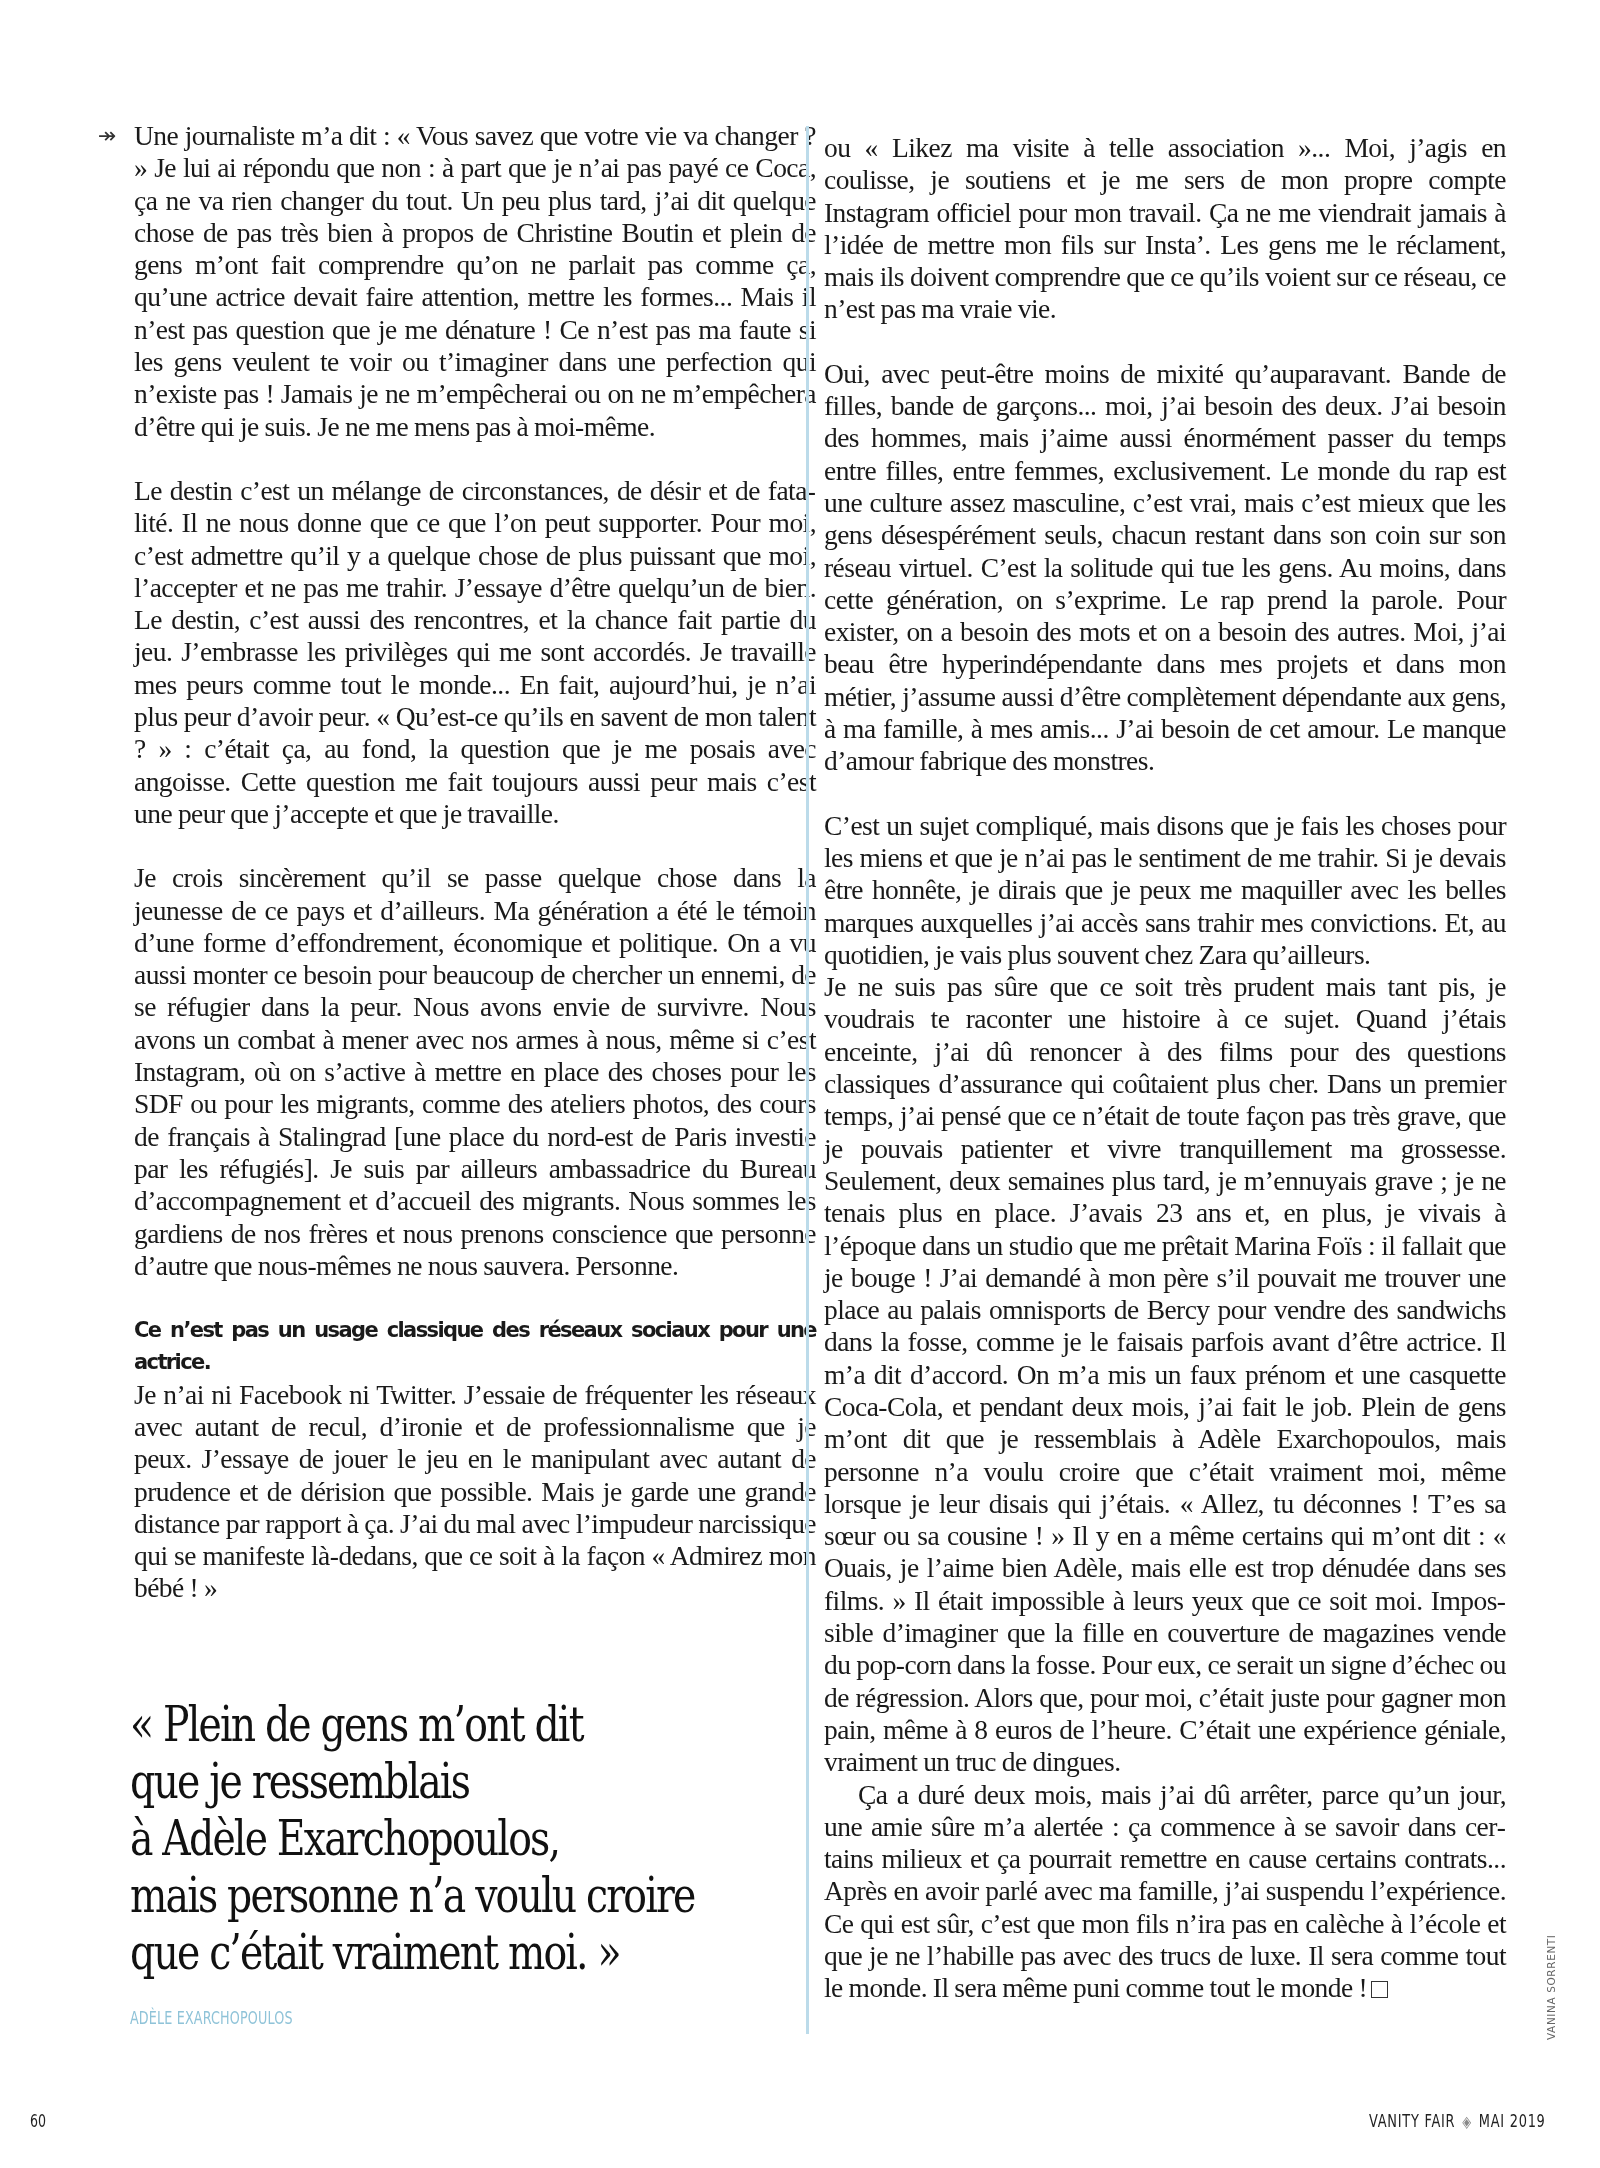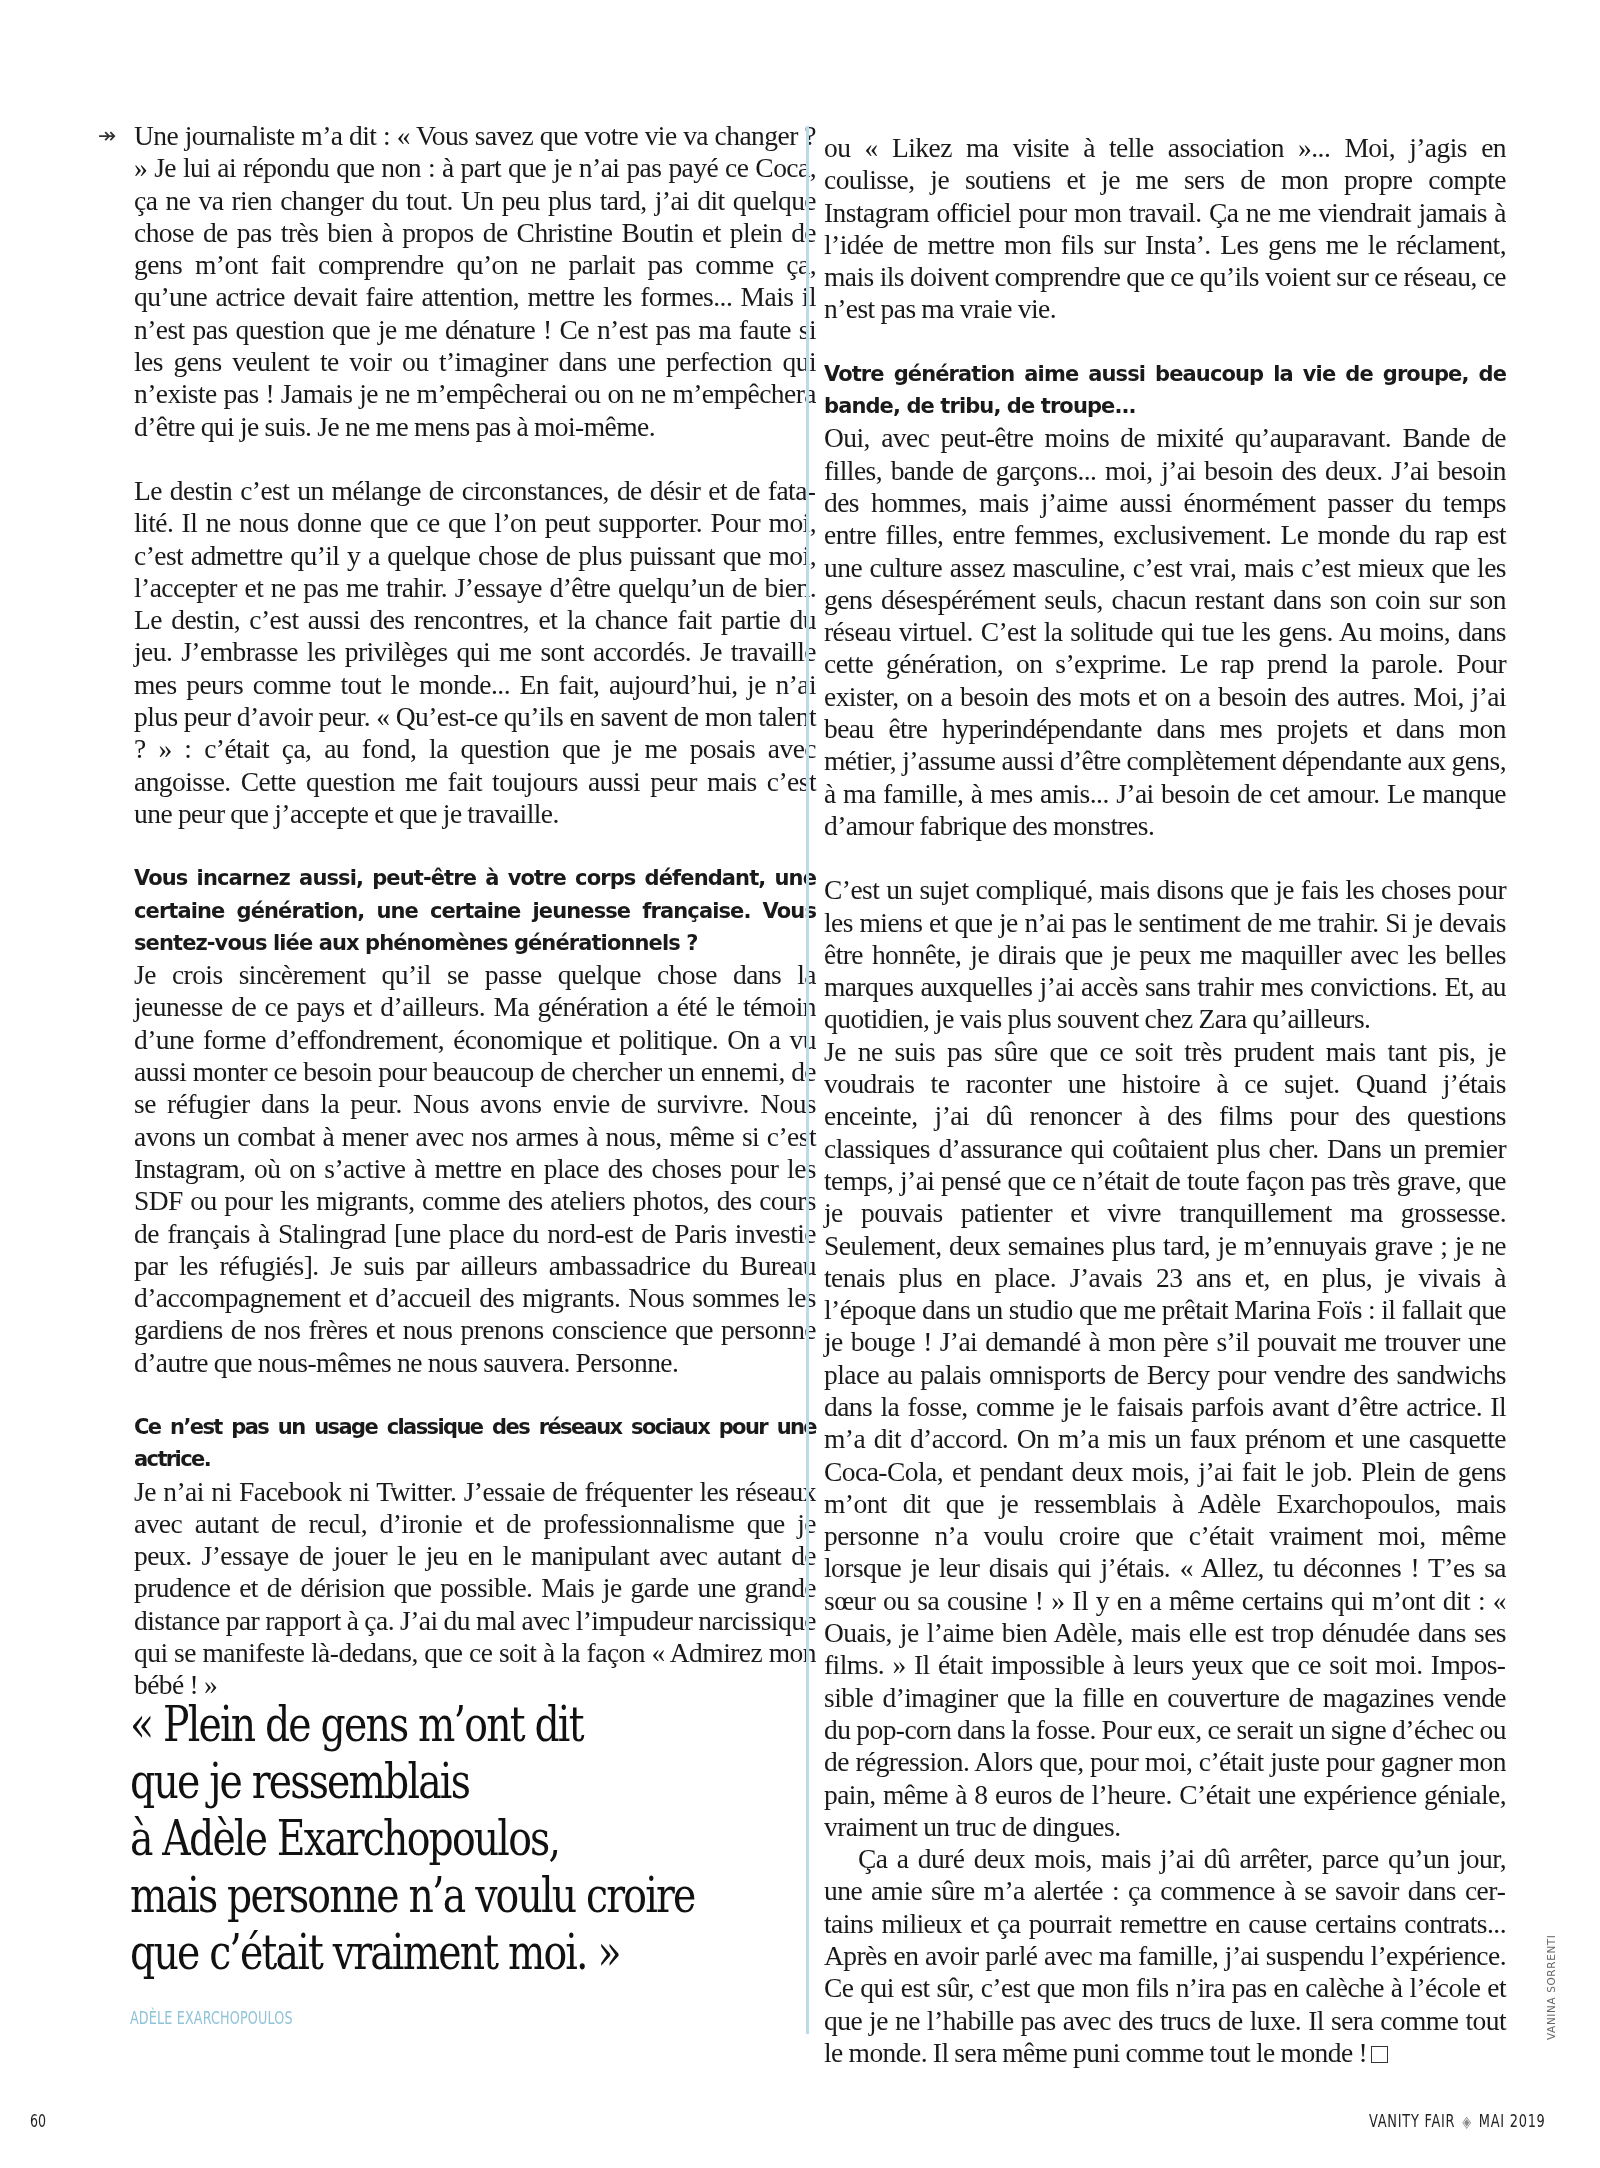--- a/index.html
+++ b/index.html
@@ -74,42 +74,40 @@
 </head>
 <body>
 
 <span class="arrow">↠</span>
 
 <div class="col col-left">
   <p class="body">Une journaliste m’a dit : « Vous savez que votre vie va changer ? » Je lui ai répondu que non : à part que je n’ai pas payé ce Coca, ça ne va rien changer du tout. Un peu plus tard, j’ai dit quelque chose de pas très bien à propos de Christine Boutin et plein de gens m’ont fait comprendre qu’on ne parlait pas comme ça, qu’une actrice devait faire attention, mettre les formes... Mais il n’est pas ques­tion que je me dénature ! Ce n’est pas ma faute si les gens veulent te voir ou t’imaginer dans une perfection qui n’existe pas ! Jamais je ne m’empêcherai ou on ne m’empêchera d’être qui je suis. Je ne me mens pas à moi-même.</p>
   <div class="gap"></div>
   <p class="body">Le destin c’est un mélange de circonstances, de désir et de fata­lité. Il ne nous donne que ce que l’on peut supporter. Pour moi, c’est admettre qu’il y a quelque chose de plus puissant que moi, l’accepter et ne pas me trahir. J’essaye d’être quelqu’un de bien. Le destin, c’est aussi des rencontres, et la chance fait partie du jeu. J’embrasse les privilèges qui me sont accordés. Je travaille mes peurs comme tout le monde... En fait, aujourd’hui, je n’ai plus peur d’avoir peur. « Qu’est-ce qu’ils en savent de mon talent ? » : c’était ça, au fond, la question que je me posais avec angoisse. Cette question me fait toujours aussi peur mais c’est une peur que j’ac­cepte et que je travaille.</p>
   <div class="gap"></div>
-  <p class="q">Vous incarnez aussi, peut-être à votre corps défendant, une cer­taine génération, une certaine jeunesse française. Vous sen­tez-vous liée aux phénomènes générationnels ?</p>
   <p class="body">Je crois sincèrement qu’il se passe quelque chose dans la jeunesse de ce pays et d’ailleurs. Ma génération a été le témoin d’une forme d’effondrement, économique et politique. On a vu aussi monter ce besoin pour beaucoup de chercher un ennemi, de se réfugier dans la peur. Nous avons envie de survivre. Nous avons un com­bat à mener avec nos armes à nous, même si c’est Instagram, où on s’active à mettre en place des choses pour les SDF ou pour les migrants, comme des ateliers photos, des cours de français à Sta­lingrad [une place du nord-est de Paris investie par les réfugiés]. Je suis par ailleurs ambassadrice du Bureau d’accompagnement et d’accueil des migrants. Nous sommes les gardiens de nos frères et nous prenons conscience que personne d’autre que nous-mêmes ne nous sauvera. Personne.</p>
   <div class="gap"></div>
   <p class="q" style="letter-spacing:-1.6px;">Ce n’est pas un usage classique des réseaux sociaux pour une actrice.</p>
   <p class="body">Je n’ai ni Facebook ni Twitter. J’essaie de fréquenter les réseaux avec autant de recul, d’ironie et de professionnalisme que je peux. J’essaye de jouer le jeu en le manipulant avec autant de prudence et de dérision que possible. Mais je garde une grande distance par rapport à ça. J’ai du mal avec l’impudeur narcissique qui se ma­nifeste là-dedans, que ce soit à la façon « Admirez mon bébé ! »</p>
 </div>
 
 <div class="divider"></div>
 
 <div class="pull">
   <div>« Plein de gens m’ont dit</div>
   <div>que je ressemblais</div>
   <div>à Adèle Exarchopoulos,</div>
   <div>mais personne n’a voulu croire</div>
   <div>que c’était vraiment moi. »</div>
 </div>
 <div class="attribution">ADÈLE EXARCHOPOULOS</div>
 
 <div class="col col-right">
   <p class="body">ou « Likez ma visite à telle association »... Moi, j’agis en coulisse, je soutiens et je me sers de mon propre compte Instagram officiel pour mon travail. Ça ne me viendrait jamais à l’idée de mettre mon fils sur Insta’. Les gens me le réclament, mais ils doivent com­prendre que ce qu’ils voient sur ce réseau, ce n’est pas ma vraie vie.</p>
   <div class="gap"></div>
-  <p class="q">Votre génération aime aussi beaucoup la vie de groupe, de bande, de tribu, de troupe...</p>
   <p class="body">Oui, avec peut-être moins de mixité qu’auparavant. Bande de filles, bande de garçons... moi, j’ai besoin des deux. J’ai besoin des hommes, mais j’aime aussi énormément passer du temps entre filles, entre femmes, exclusivement. Le monde du rap est une culture assez masculine, c’est vrai, mais c’est mieux que les gens désespé­rément seuls, chacun restant dans son coin sur son réseau virtuel. C’est la solitude qui tue les gens. Au moins, dans cette génération, on s’exprime. Le rap prend la parole. Pour exister, on a besoin des mots et on a besoin des autres. Moi, j’ai beau être hyperindépen­dante dans mes projets et dans mon métier, j’assume aussi d’être complètement dépendante aux gens, à ma famille, à mes amis... J’ai besoin de cet amour. Le manque d’amour fabrique des monstres.</p>
   <div class="gap"></div>
   <p class="body">C’est un sujet compliqué, mais disons que je fais les choses pour les miens et que je n’ai pas le sentiment de me trahir. Si je devais être honnête, je dirais que je peux me maquiller avec les belles marques auxquelles j’ai accès sans trahir mes convictions. Et, au quotidien, je vais plus souvent chez Zara qu’ailleurs.</p>
   <p class="body">Je ne suis pas sûre que ce soit très prudent mais tant pis, je voudrais te raconter une histoire à ce sujet. Quand j’étais enceinte, j’ai dû renoncer à des films pour des questions classiques d’assurance qui coûtaient plus cher. Dans un premier temps, j’ai pensé que ce n’était de toute façon pas très grave, que je pouvais patienter et vivre tranquillement ma grossesse. Seulement, deux semaines plus tard, je m’ennuyais grave ; je ne tenais plus en place. J’avais 23 ans et, en plus, je vivais à l’époque dans un studio que me prê­tait Marina Foïs : il fallait que je bouge ! J’ai demandé à mon père s’il pouvait me trouver une place au palais omnisports de Bercy pour vendre des sandwichs dans la fosse, comme je le faisais par­fois avant d’être actrice. Il m’a dit d’accord. On m’a mis un faux prénom et une casquette Coca-Cola, et pendant deux mois, j’ai fait le job. Plein de gens m’ont dit que je ressemblais à Adèle Exar­chopoulos, mais personne n’a voulu croire que c’était vraiment moi, même lorsque je leur disais qui j’étais. « Allez, tu déconnes ! T’es sa sœur ou sa cousine ! » Il y en a même certains qui m’ont dit : « Ouais, je l’aime bien Adèle, mais elle est trop dénudée dans ses films. » Il était impossible à leurs yeux que ce soit moi. Impos­sible d’imaginer que la fille en couverture de magazines vende du pop-corn dans la fosse. Pour eux, ce serait un signe d’échec ou de régression. Alors que, pour moi, c’était juste pour gagner mon pain, même à 8 euros de l’heure. C’était une expérience géniale, vraiment un truc de dingues.</p>
   <p class="body indent"><span>Ça a duré deux mois, mais j’ai dû arrêter, parce qu’un jour, une amie sûre m’a alertée : ça commence à se savoir dans cer­tains milieux et ça pourrait remettre en cause certains contrats... Après en avoir parlé avec ma famille, j’ai suspendu l’expérience. Ce qui est sûr, c’est que mon fils n’ira pas en calèche à l’école et que je ne l’habille pas avec des trucs de luxe. Il sera comme tout le monde. Il sera même puni comme tout le monde !</span><span class="endmark"></span></p>
 </div>
 
 <div class="credit">VANINA SORRENTI</div>
 
 <div class="folio-left">60</div>

